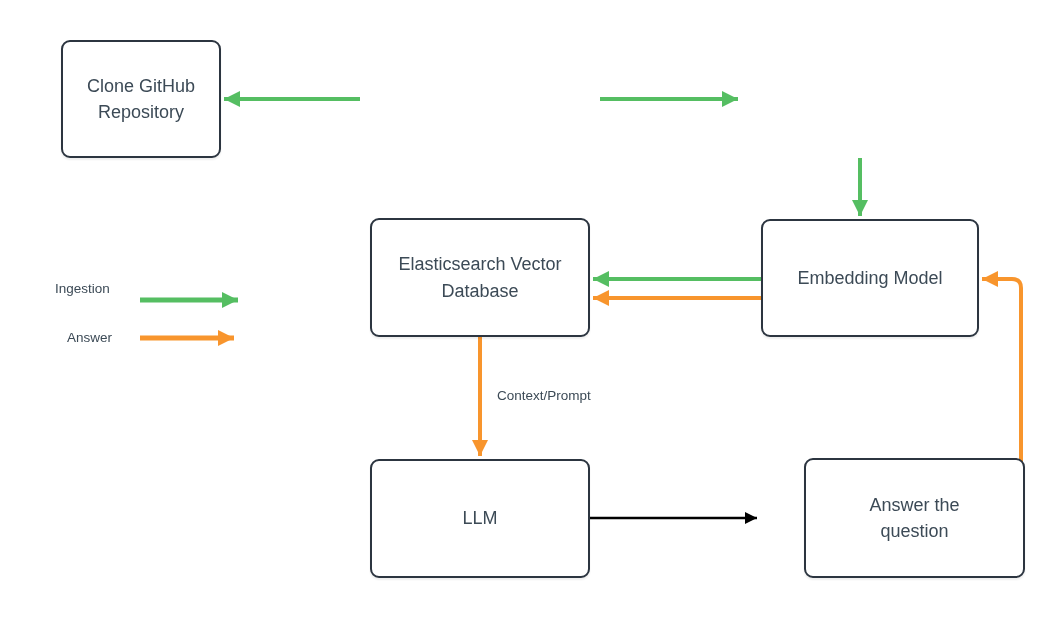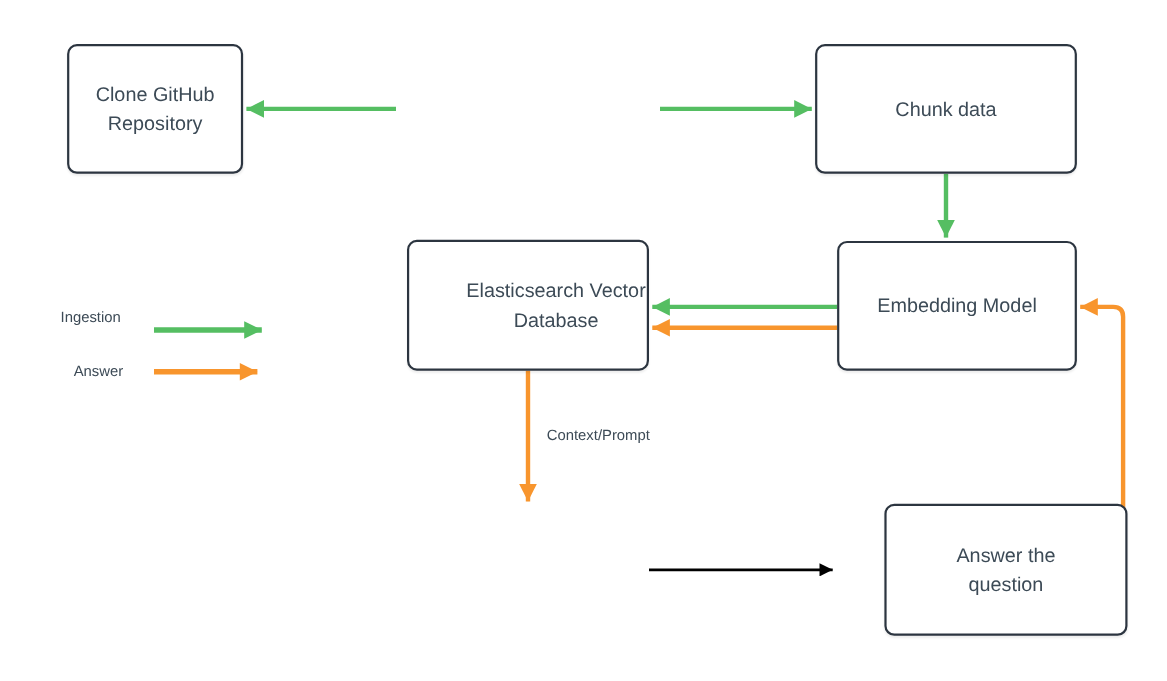--- a/index.html
+++ b/index.html
@@ -34,21 +34,21 @@
     justify-content: center;
     text-align: center;
     color: #3c4a56;
     font-size: 18px;
     line-height: 1.45;
     box-shadow: 0 2px 2px rgba(0,0,0,0.07);
   }
   .node-clone   { left: 61px;  top: 40px;  width: 160px; height: 118px; }
   .node-read    { left: 360px; top: 40px;  width: 240px; height: 118px; }
   .node-chunk   { left: 741px; top: 40px;  width: 238px; height: 118px; }
-  .node-es      { left: 370px; top: 218px; width: 220px; height: 119px; justify-content: flex-end; }
+  .node-es      { left: 370px; top: 218px; width: 220px; height: 119px; }
   .node-embed   { left: 761px; top: 219px; width: 218px; height: 118px; }
   .node-llm     { left: 370px; top: 459px; width: 220px; height: 119px; }
   .node-answer  { left: 760px; top: 458px; width: 221px; height: 120px; margin-left: 44px; }
   .node-clone  .node-label { max-width: 132px; text-align: center; }
   .node-es     .node-label { max-width: 165px; }
   .node-answer .node-label { max-width: 132px; }
   .small-label {
     position: absolute;
     color: #3c4a56;
     font-size: 13.5px;
@@ -87,28 +87,28 @@
 
     <line x1="590" y1="518" x2="757" y2="518" stroke="#000000" stroke-width="2.5" marker-end="url(#arrow-black)"></line>
 
     <line x1="140" y1="300" x2="238" y2="300" stroke="#55be62" stroke-width="5" marker-end="url(#arrow-green)"></line>
     <line x1="140" y1="338" x2="234" y2="338" stroke="#f8952d" stroke-width="5" marker-end="url(#arrow-orange)"></line>
   </svg>
 
   <div class="node node-clone">
     <span class="node-label">Clone GitHub Repository</span>
   </div>
-  <div class="node node-chunk">
-    <span class="node-label">Chunk data</span>
-  </div>
   <div class="node node-es">
     <span class="node-label">Elasticsearch Vector Database</span>
   </div>
   <div class="node node-embed">
     <span class="node-label">Embedding Model</span>
+  </div>
+  <div class="node node-llm">
+    <span class="node-label">LLM</span>
   </div>
   <div class="node node-answer">
     <span class="node-label">Answer the question</span>
   </div>
 
   <div class="small-label legend-ingestion">Ingestion</div>
   <div class="small-label legend-query">Answer</div>
 
   <div class="small-label context-prompt">Context/Prompt</div>
 

